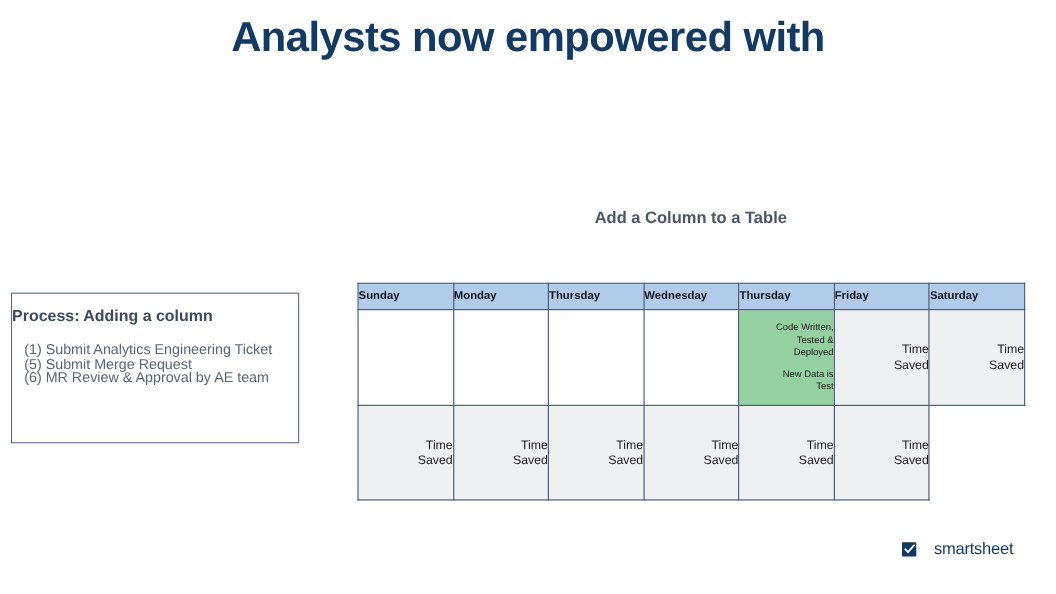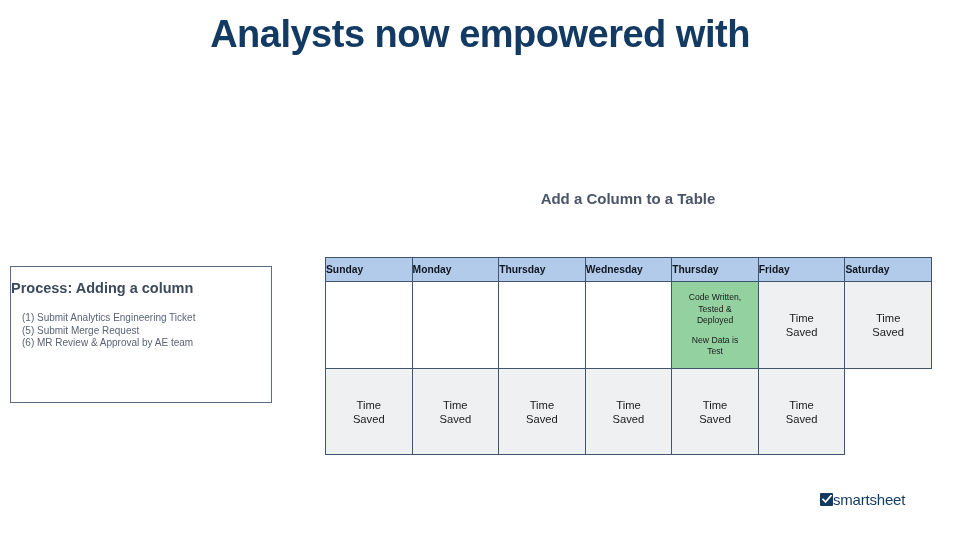--- a/index.html
+++ b/index.html
@@ -28,21 +28,21 @@
     box-sizing:border-box;
   }
   .process-title{
     text-align:left;color:#3d4a5c;
     font-size:14.5px;font-weight:bold;
     margin-top:13px;
   }
   .process-list{
     margin:16px 0 0 11px;
     color:#5a6477;
-    font-size:10px;line-height:12.6px;
+    font-size:13px;line-height:12.6px;
   }
   .process-list div{white-space:nowrap;}
 
   
   .table-heading{
     position:absolute;left:325px;top:188px;width:606px;
     text-align:center;color:#4a5568;
     font-size:15px;line-height:22px;font-weight:bold;
   }
   .table-heading span{display:block;}
@@ -58,38 +58,38 @@
     height:23px;
     background:#b2cbeb;
     border:1px solid #41546e;
     color:#10161f;
     font-size:10.3px;font-weight:bold;
     text-align:left;vertical-align:middle;
     padding:0;
   }
   .cal td{
     border:1px solid #41546e;
-    text-align:center;vertical-align:middle;
+    text-align:right;vertical-align:middle;
     color:#1a1a1a;
     font-size:11.2px;line-height:14px;
     padding:0;
   }
   .cal tr.row1 td{height:86px;}
   .cal tr.row2 td{height:85px;}
   td.empty-white{background:#ffffff;}
   td.saved{background:#eff0f1;}
   td.green{background:#93d1a0;font-size:8.6px;line-height:11.2px;}
   td.blank{background:#ffffff;border:none;}
   .cell-txt{display:block;}
   .gap{display:block;height:9px;}
 
   
   .logo{
     position:absolute;left:820px;top:491px;
-    display:flex;align-items:center;gap:0;
+    display:flex;align-items:center;gap:16px;
   }
   .logo-mark{
     width:13px;height:13px;background:#12395f;border-radius:1px;
     position:relative;flex:0 0 auto;
   }
   .logo-mark svg{position:absolute;left:1.5px;top:2px;}
   .logo-text{
     color:#12395f;font-size:15px;letter-spacing:-0.2px;
     font-family:"Liberation Sans", sans-serif;
   }

